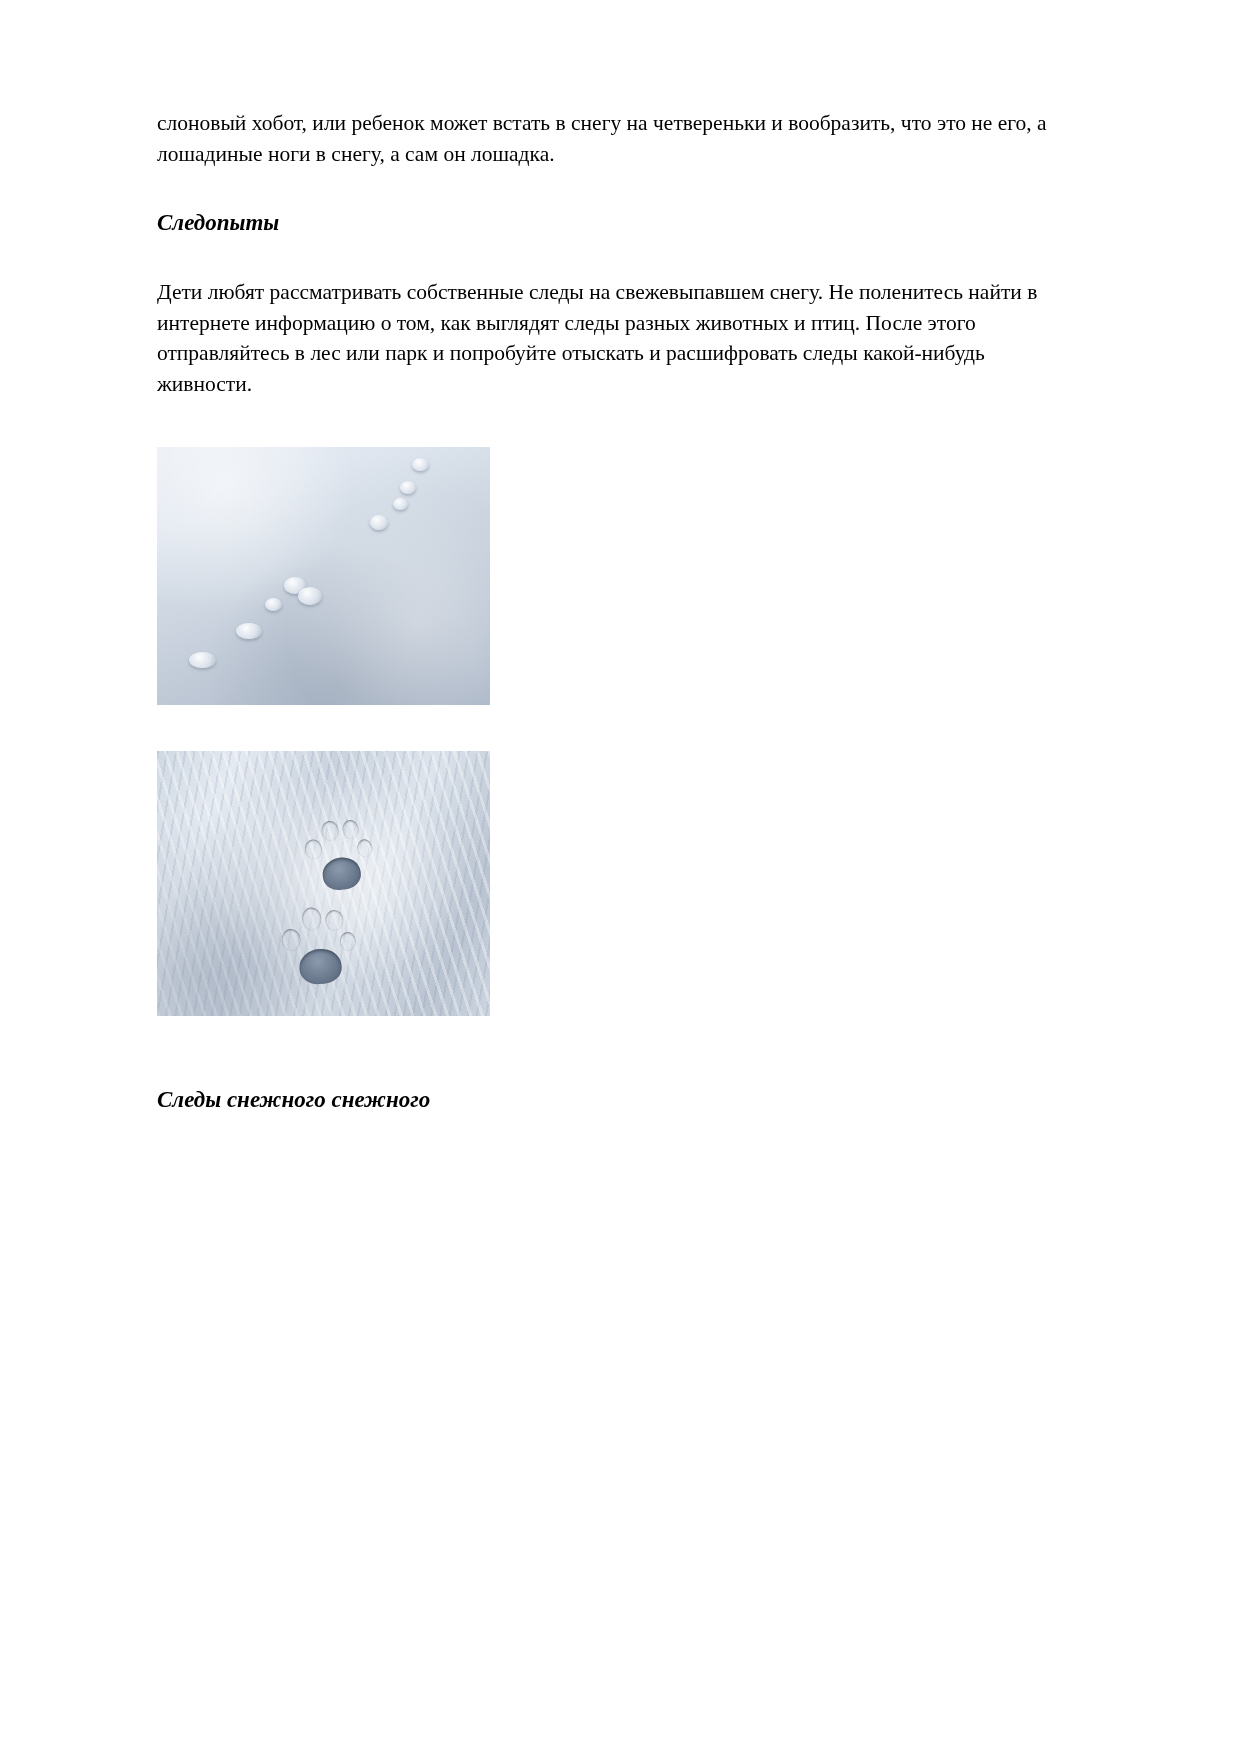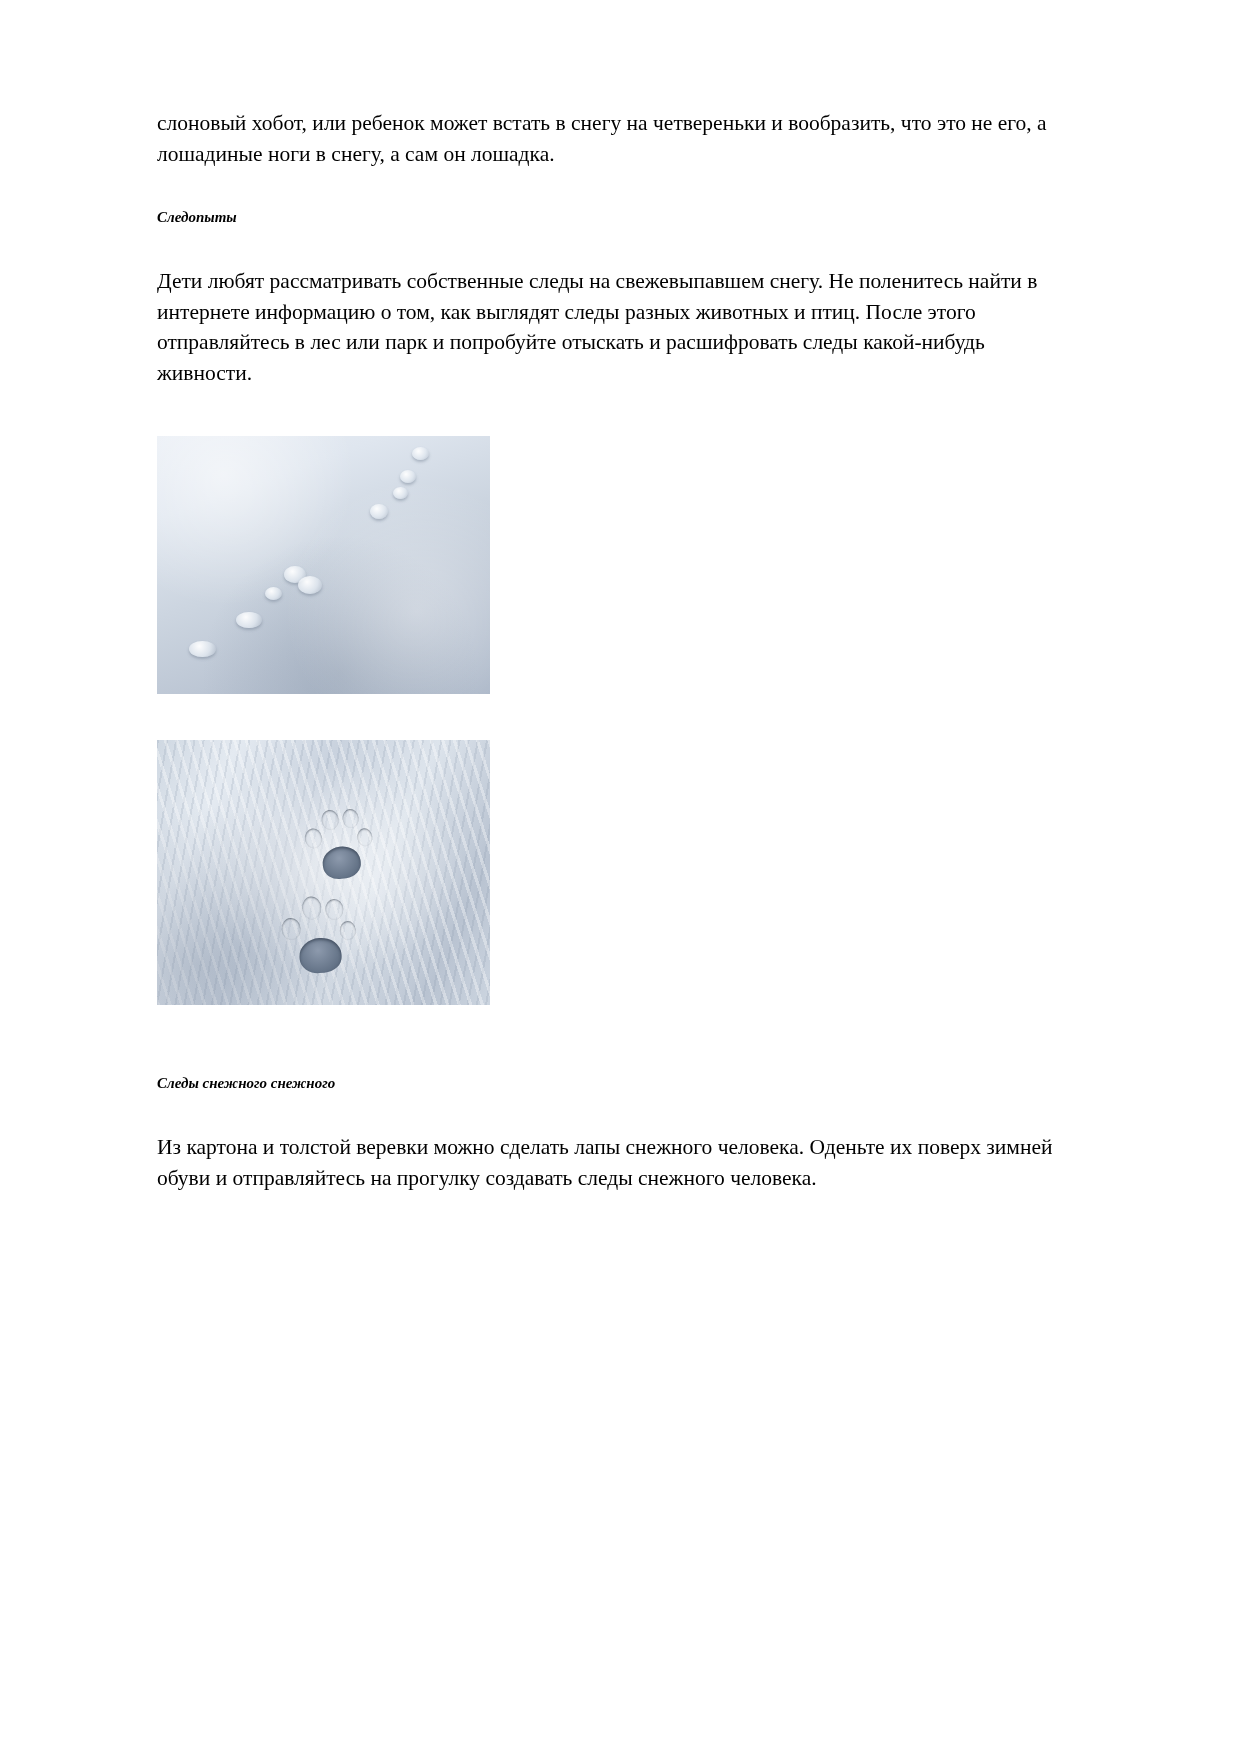--- a/index.html
+++ b/index.html
@@ -31,21 +31,21 @@
   }
   p.para {
     margin: 0 0 26px 0;
     font-size: 21.5px;
     line-height: 1.42;
     text-align: left;
     color: #000000;
   }
   h2.subhead {
     margin: 0 0 26px 0;
-    font-size: 15px;
+    font-size: 23px;
     font-style: italic;
     font-weight: bold;
     line-height: 1.4;
     color: #000000;
   }
   .figure {
     margin: 0 0 24px 0;
     width: 333px;
     height: 258px;
     overflow: hidden;
@@ -169,16 +169,15 @@
         <span class="pad" style="left:18px; top:46px; width:42px; height:35px;"></span>
       </div>
     </div>
 
     <div class="spacer-mid"></div>
 
     <h2 class="subhead">Следы снежного снежного</h2>
 
     <div class="spacer-small"></div>
 
-    <p class="para">Из картона и толстой веревки можно сделать лапы снежного человека. Оденьте их поверх зимней обуви и отправляйтесь на прогулку создавать следы снежного человека.</p>
 
   </div>
 </div>
 
 </body></html>

